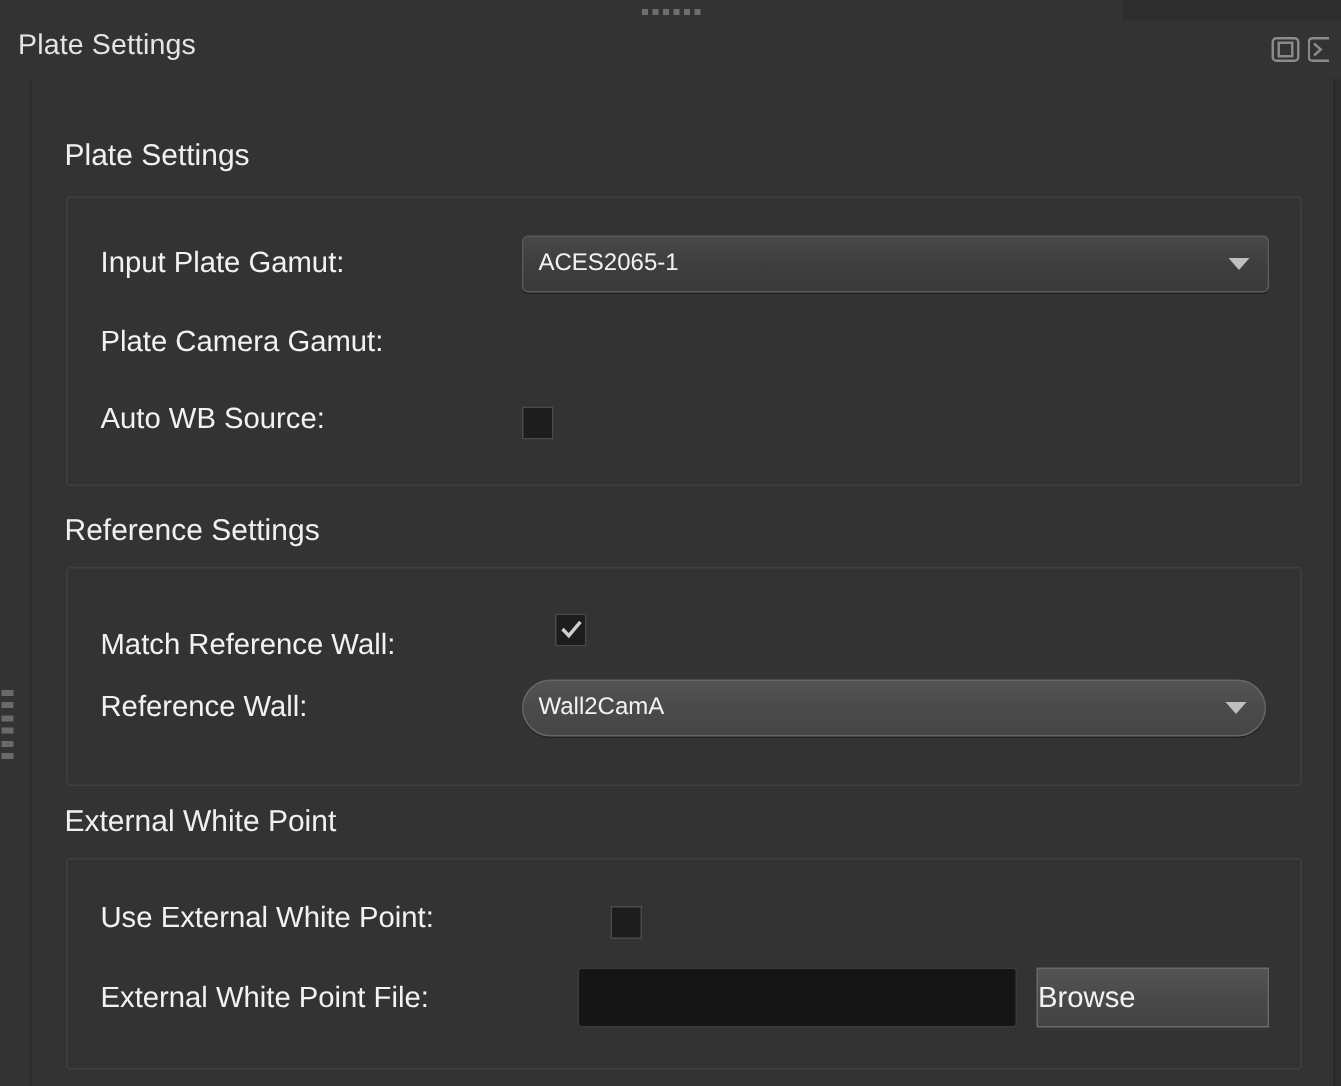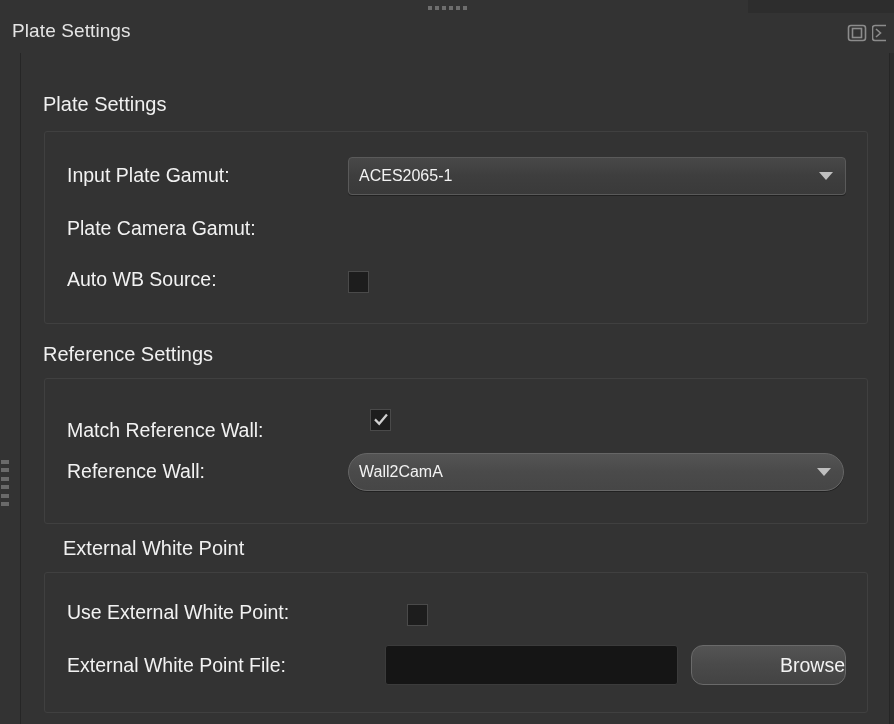--- a/index.html
+++ b/index.html
@@ -202,25 +202,25 @@
     background: #151515;
     border: 1px solid #3b3b3b;
     border-radius: 3px;
   }
 
   
   .btn {
     box-sizing: border-box;
     height: 40px;
     border: 1px solid #6a6a6a;
-    border-radius: 12px;
+    border-radius: 0;
     background: linear-gradient(to bottom, #545454 0%, #4a4a4a 48%, #434343 100%);
     display: flex;
     align-items: center;
-    justify-content: flex-end;
+    justify-content: flex-start;
     font-size: 19.5px;
     color: #f2f2f2;
     white-space: nowrap;
     cursor: default;
   }
 
   
   .abs { position: absolute; }
 </style>
 </head>
@@ -305,21 +305,21 @@
 
       <div class="abs" style="left:22px; top:81px;">
         <span class="field-label">Reference Wall:</span>
       </div>
       <div class="combo hl abs" style="left:303px; top:74px; width:496px;border-radius:19px;">
         <span class="combo-text">Wall2CamA</span>
         <span class="combo-arrow"></span>
       </div>
     </div>
 
-    <div class="section-title abs" style="left:22px; top:484px;margin-left:20px;">External White Point</div>
+    <div class="section-title abs" style="left:22px; top:484px;">External White Point</div>
 
     <div class="groupbox abs" style="left:23px; top:519px; width:824px; height:141px;">
 
       <div class="abs" style="left:22px; top:28px;">
         <span class="field-label">Use External White Point:</span>
       </div>
       <div class="checkbox abs" style="left:362px; top:31px;"></div>
 
       <div class="abs" style="left:22px; top:81px;">
         <span class="field-label">External White Point File:</span>

